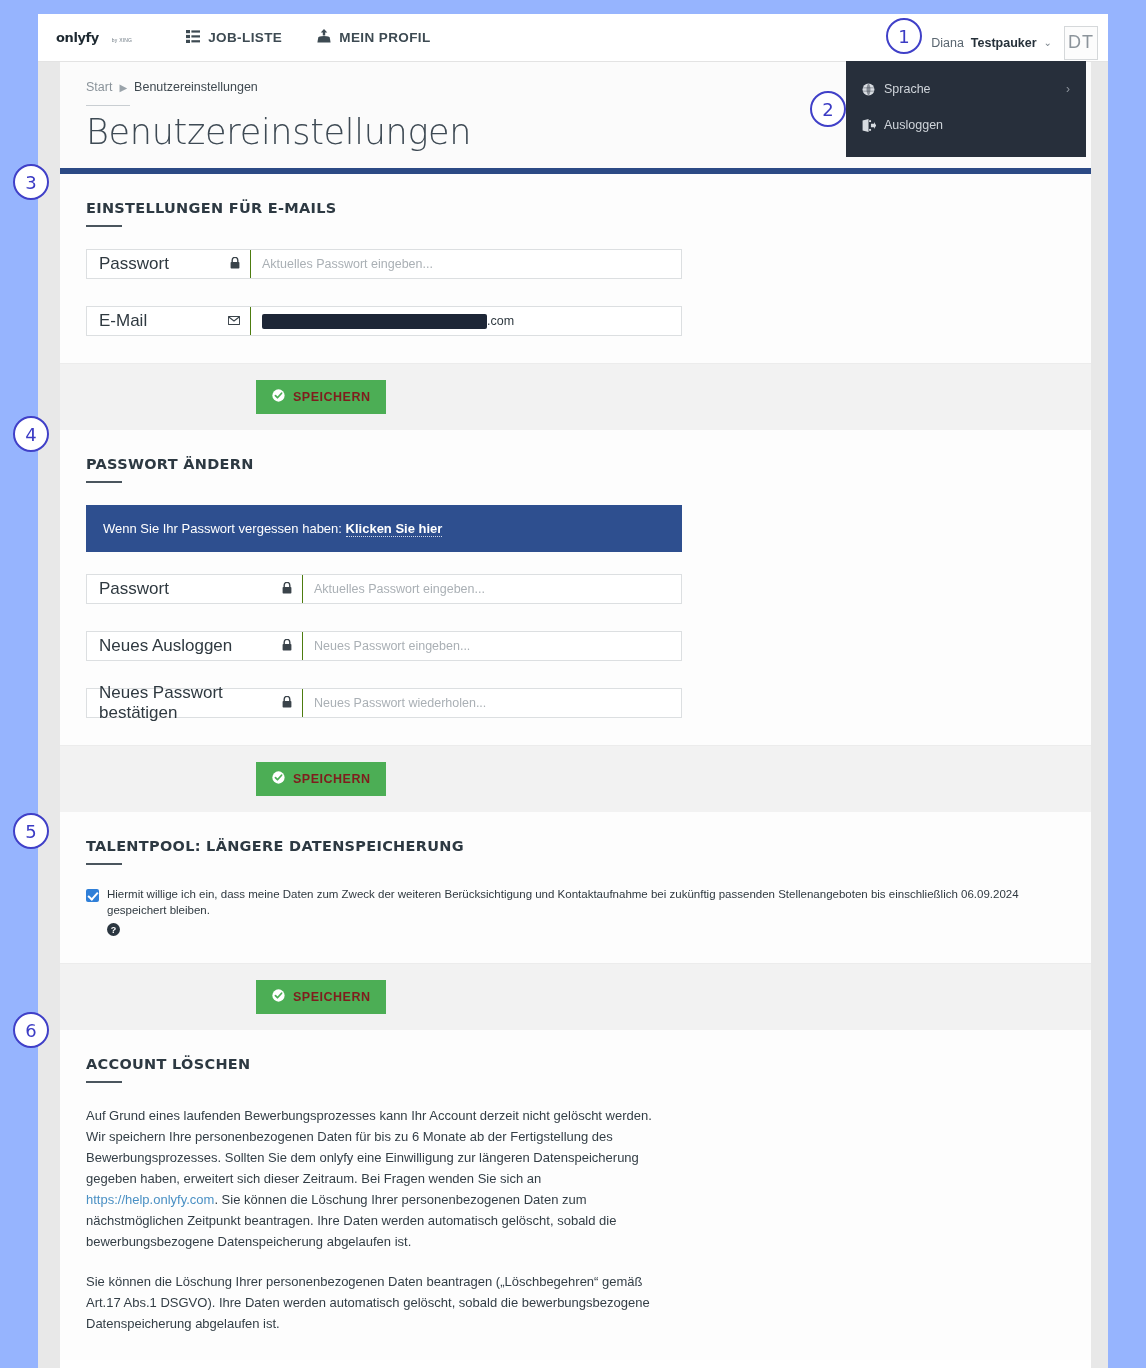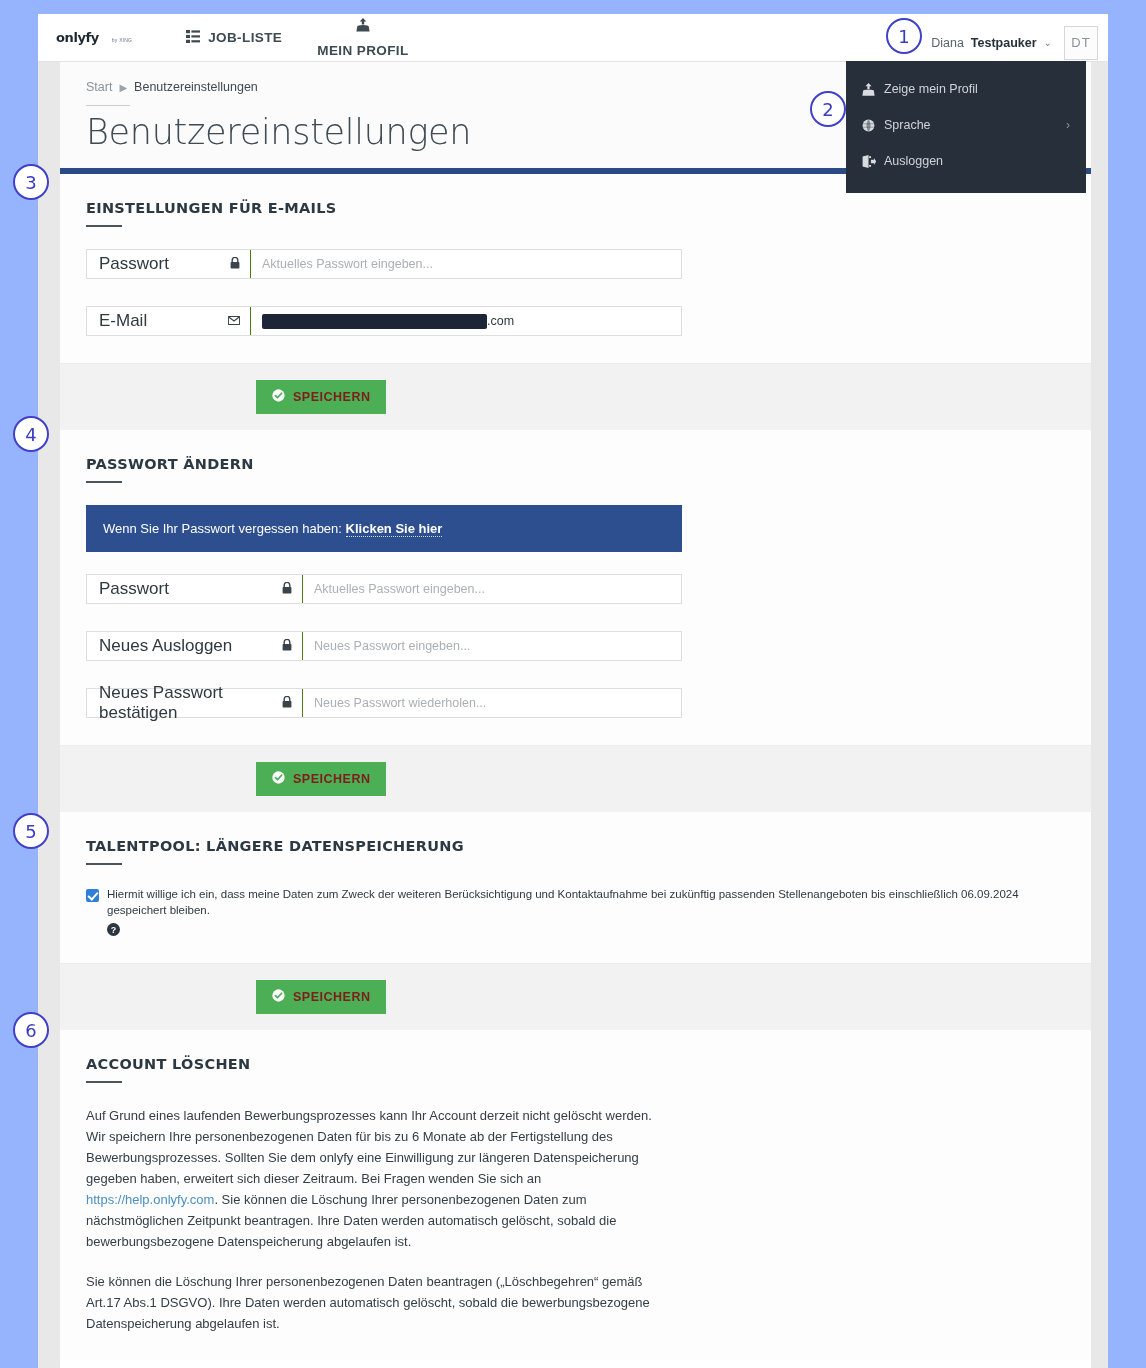--- a/index.html
+++ b/index.html
@@ -34,40 +34,40 @@
     letter-spacing: -0.4px;
   }
   .brand-sub { font-size: 5px; color: #6b7780; letter-spacing: .2px; margin-bottom: 2px; }
 
   .navlink {
     display: flex; align-items: center; gap: 8px;
     font-size: 13.5px; font-weight: 600; color: #3d4a52;
     letter-spacing: .4px; cursor: pointer;
   }
   #nav-joblist { margin-left: 54px; }
-  #nav-profile { margin-left: 35px; flex-direction: column; }
+  #nav-profile { margin-left: 35px; }
   .navlink svg { fill: #3d4a52; }
 
   
   #user-area {
     position: absolute; right: 0; top: 5px; height: 47px;
     display: flex; align-items: center;
   }
   #user-name-btn {
     display: flex; align-items: center; gap: 7px;
     font-size: 12.5px; color: #5a6670; cursor: pointer;
     padding-right: 4px;
   }
   #user-name-btn b { color: #26313a; font-weight: 700; }
   .caret { font-size: 10px; color: #7b858d; }
   #avatar-initials {
     width: 34px; height: 34px; margin: 0 10px 0 8px;
     border: 1px solid #d5d8da; background: #fcfcfc;
     display: flex; align-items: center; justify-content: center;
-    font-size: 13px; color: #8c949b; letter-spacing: 1px;
+    font-size: 18px; color: #8c949b; letter-spacing: 1px;
     cursor: pointer;
   }
 
   
   #user-dropdown {
     position: absolute; left: 808px; top: 47px;
     width: 240px; background: #272f3b;
     padding: 10px 0 14px 0; z-index: 40;
   }
   .dd-item {
@@ -244,29 +244,20 @@
         <span>Diana </span>
         <b>Testpauker</b>
         <span class="caret">⌄</span>
       </div>
       <div id="avatar-initials">DT</div>
     </div>
   </div>
 
   <div id="user-dropdown">
 
-    <div class="dd-item">
-      <span class="dd-ico">
-        <svg width="13" height="13" viewBox="0 0 14 14">
-            <path d="M7 0 L10.3 3.6 H8.2 V6.4 H5.8 V3.6 H3.7 Z" fill="#d8dce1"></path>
-            <path d="M1.3 8.2 C1.3 8.2 3.2 7.1 7 7.1 C10.8 7.1 12.7 8.2 12.7 8.2 L13.6 13.6 H0.4 Z" fill="#d8dce1"></path>
-          </svg>
-      </span>
-      <span>Zeige mein Profil</span>
-    </div>
 
 
     <div class="dd-item">
       <span class="dd-ico">
         <svg width="13" height="13" viewBox="0 0 14 14">
             <circle cx="7" cy="7" r="6.4" fill="#d8dce1"></circle>
             <path d="M7 0.6 C4.2 2.6 4.2 11.4 7 13.4 C9.8 11.4 9.8 2.6 7 0.6 Z" fill="#272f3b" opacity=".45"></path>
             <path d="M0.8 5.2 H13.2 M0.8 8.8 H13.2" stroke="#272f3b" stroke-width="0.9" opacity=".45"></path>
           </svg>
       </span>

